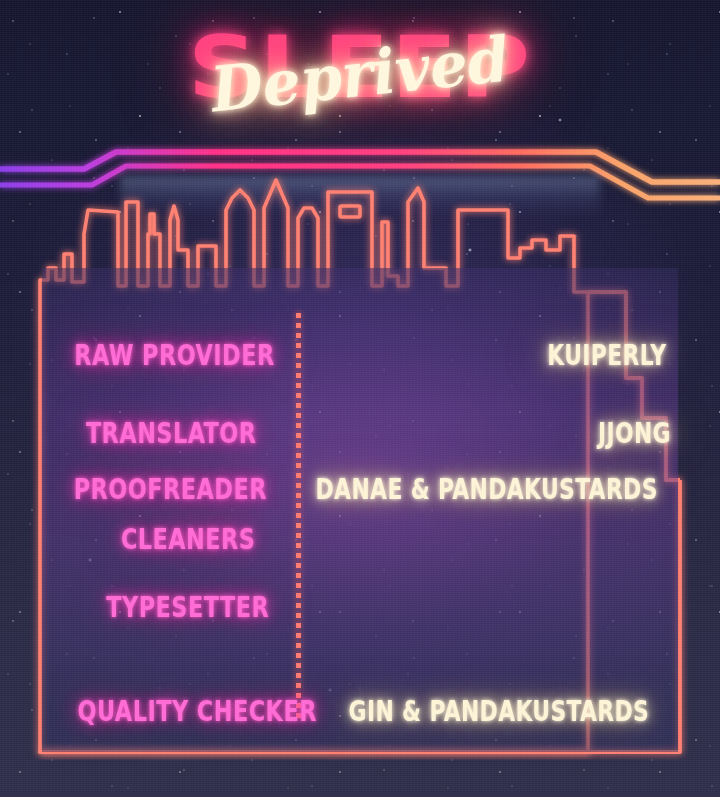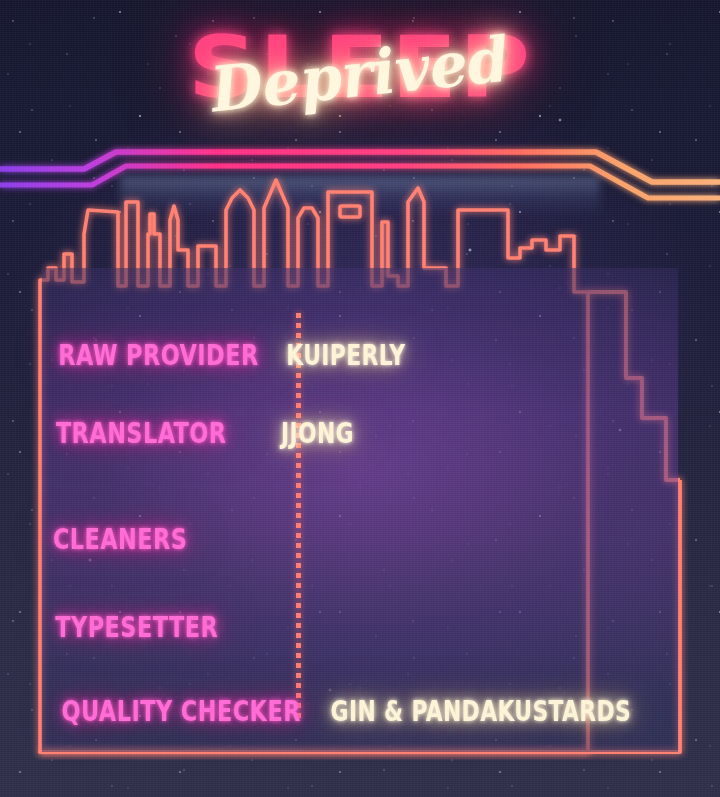--- a/index.html
+++ b/index.html
@@ -91,22 +91,22 @@
       radial-gradient(ellipse 75% 60% at 50% 42%, rgba(130,70,165,.52) 0%, rgba(90,55,140,.25) 55%, rgba(60,50,110,0) 100%),
       linear-gradient(180deg, rgba(46,40,88,.5) 0%, rgba(88,55,135,.45) 30%, rgba(96,60,140,.4) 55%, rgba(58,52,110,.45) 85%, rgba(48,48,96,.5) 100%);
     pointer-events:none;
   }
   
   .content{position:absolute;left:42px;top:300px;width:636px;height:452px;}
   .row{
     position:absolute;left:0;width:636px;height:46px;
     display:flex;align-items:center;
   }
-  .col-left{width:260px;text-align:left;}
-  .col-right{width:452px;text-align:left;}
+  .col-left{width:260px;text-align:center;margin-left:16px;}
+  .col-right{width:452px;text-align:right;}
   .lbl{
     display:inline-block;
     font-family:"DejaVu Sans Condensed","Liberation Sans Narrow","Liberation Sans", sans-serif;
     font-weight:bold;font-size:29px;letter-spacing:.5px;line-height:1;
     color:#ff6ad5;
     transform:scaleX(.86);
     text-shadow:0 0 5px rgba(255,90,200,.95),0 0 14px rgba(255,60,180,.8),
                 0 0 30px rgba(255,40,160,.55),0 0 56px rgba(240,30,150,.35);
     white-space:nowrap;
   }
@@ -236,28 +236,36 @@
 
     <div class="row" style="top:110px">
       <div class="col-left">
         <span class="lbl">TRANSLATOR</span>
       </div>
       <div class="col-right">
         <span class="nm">JJONG</span>
       </div>
     </div>
 
+    <div class="row" style="top:166px">
+      <div class="col-left">
+        <span class="lbl">PROOFREADER</span>
+      </div>
+      <div class="col-right">
+        <span class="nm">DANAE &amp; PANDAKUSTARDS</span>
+      </div>
+    </div>
 
     <div class="row" style="top:216px">
       <div class="col-left">
         <span class="lbl">CLEANERS</span>
       </div>
     </div>
 
-    <div class="row" style="top:304px">
+    <div class="row" style="top:284px">
       <div class="col-left">
         <span class="lbl">TYPESETTER</span>
       </div>
     </div>
 
     <div class="row" style="top:388px">
       <div class="col-left">
         <span class="lbl">QUALITY CHECKER</span>
       </div>
       <div class="col-right">

